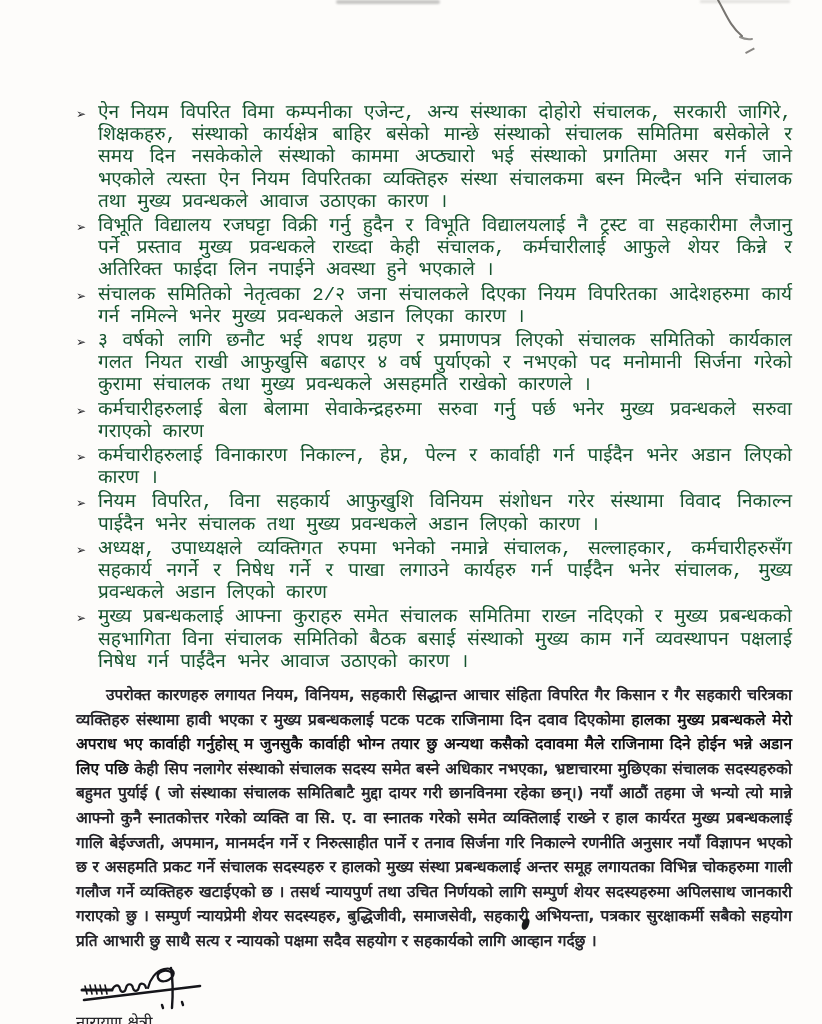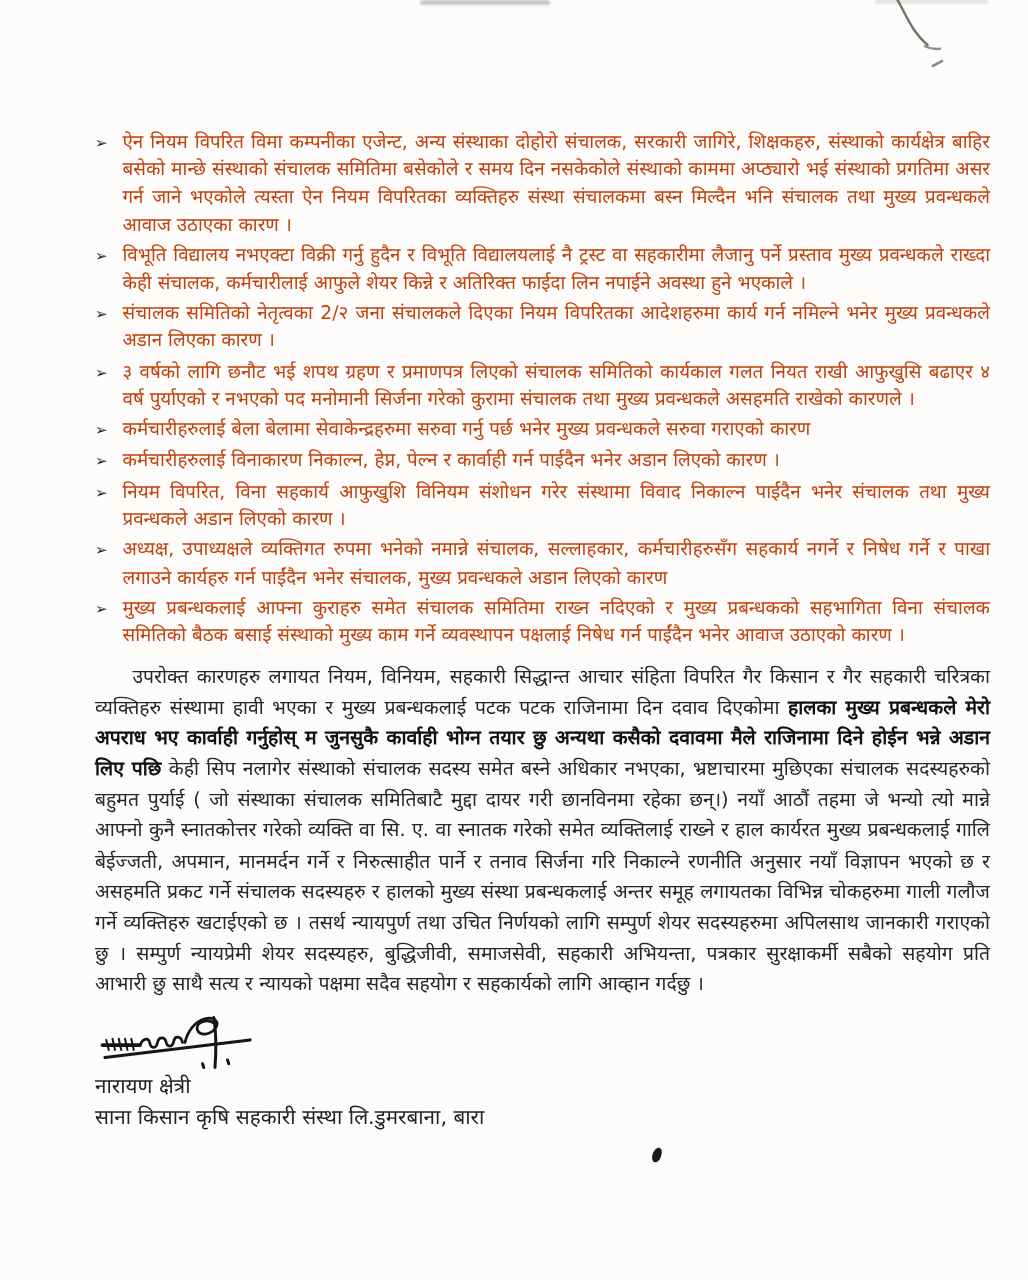--- a/index.html
+++ b/index.html
@@ -62,32 +62,34 @@
   }
   .marker {
     flex: 0 0 15px;
     font-size: 12px;
     line-height: 22px;
     padding-top: 1px;
     color: #1e1e22;
   }
   .btext {
     flex: 1;
-    font-size: 15px;
+    font-size: 19px;
     line-height: 22.2px;
     text-align: justify;
-    color: #c2410c;
+    color: #14532d;
+    font-family: Liberation Mono, monospace;
   }
   .para {
     margin: 10px 0 0 0;
     font-size: 15.5px;
     line-height: 24.6px;
     text-align: justify;
     text-indent: 30px;
     color: #26262b;
+    font-weight: bold;
   }
   .para b {
     color: #121215;
   }
   .sigblock {
     margin-top: 10px;
   }
   .sig-svg {
     display: block;
     width: 128px;
@@ -136,21 +138,21 @@
 
   <div class="content">
 
     <div class="bullets">
       <div class="bullet">
         <span class="marker">➢</span>
         <span class="btext">ऐन नियम विपरित विमा कम्पनीका एजेन्ट, अन्य संस्थाका दोहोरो संचालक, सरकारी जागिरे, शिक्षकहरु, संस्थाको कार्यक्षेत्र बाहिर बसेको मान्छे संस्थाको संचालक समितिमा बसेकोले र समय दिन नसकेकोले संस्थाको काममा अप्ठ्यारो भई संस्थाको प्रगतिमा असर गर्न जाने भएकोले त्यस्ता ऐन नियम विपरितका व्यक्तिहरु संस्था संचालकमा बस्न मिल्दैन भनि संचालक तथा मुख्य प्रवन्धकले आवाज उठाएका कारण ।</span>
       </div>
       <div class="bullet">
         <span class="marker">➢</span>
-        <span class="btext">विभूति विद्यालय नभएक्टा विक्री गर्नु हुदैन र विभूति विद्यालयलाई नै ट्रस्ट वा सहकारीमा लैजानु पर्ने प्रस्ताव मुख्य प्रवन्धकले राख्दा केही संचालक, कर्मचारीलाई आफुले शेयर किन्ने र अतिरिक्त फाईदा लिन नपाईने अवस्था हुने भएकाले ।</span>
+        <span class="btext">विभूति विद्यालय रजघट्टा विक्री गर्नु हुदैन र विभूति विद्यालयलाई नै ट्रस्ट वा सहकारीमा लैजानु पर्ने प्रस्ताव मुख्य प्रवन्धकले राख्दा केही संचालक, कर्मचारीलाई आफुले शेयर किन्ने र अतिरिक्त फाईदा लिन नपाईने अवस्था हुने भएकाले ।</span>
       </div>
       <div class="bullet">
         <span class="marker">➢</span>
         <span class="btext">संचालक समितिको नेतृत्वका 2/२ जना संचालकले दिएका नियम विपरितका आदेशहरुमा कार्य गर्न नमिल्ने भनेर मुख्य प्रवन्धकले अडान लिएका कारण ।</span>
       </div>
       <div class="bullet">
         <span class="marker">➢</span>
         <span class="btext">३ वर्षको लागि छनौट भई शपथ ग्रहण र प्रमाणपत्र लिएको संचालक समितिको कार्यकाल गलत नियत राखी आफुखुसि बढाएर ४ वर्ष पुर्याएको र नभएको पद मनोमानी सिर्जना गरेको कुरामा संचालक तथा मुख्य प्रवन्धकले असहमति राखेको कारणले ।</span>
       </div>
       <div class="bullet">

